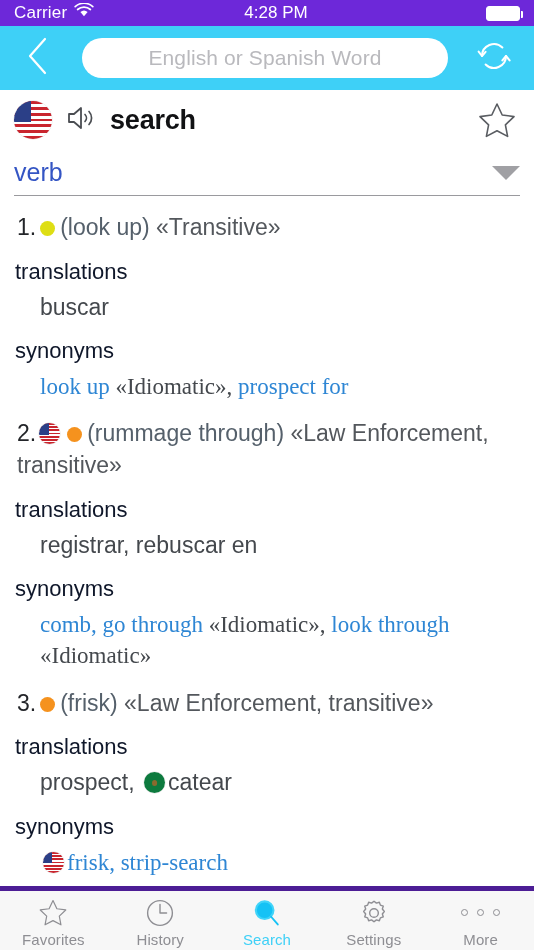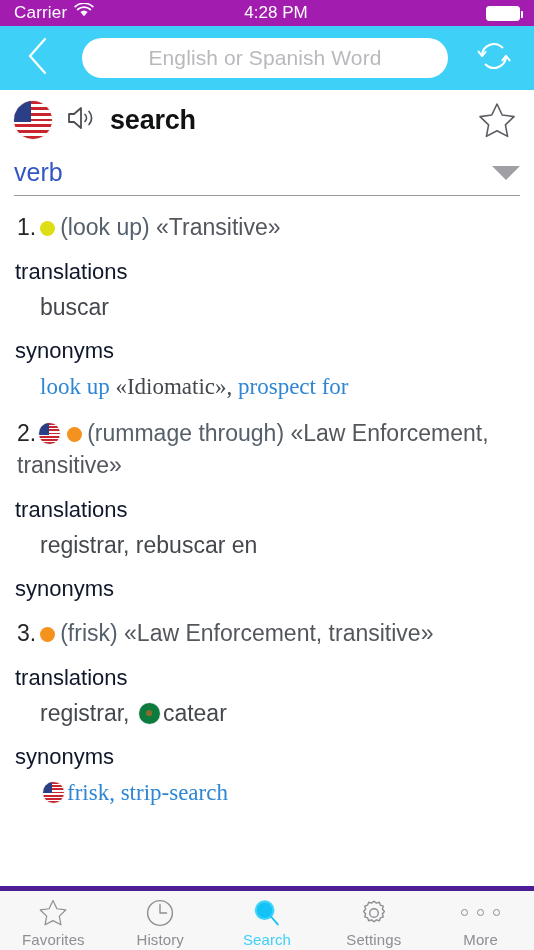--- a/index.html
+++ b/index.html
@@ -5,21 +5,21 @@
   * { margin:0; padding:0; box-sizing:border-box; }
   html, body {
     width:534px; height:950px;
     font-family:"Liberation Sans", sans-serif;
     background:#ffffff; overflow:hidden;
   }
   .phone { position:relative; width:534px; height:950px; display:flex; flex-direction:column; }
 
   
   .statusbar {
-    height:26px; background:#a21caf; color:#ffffff;
+    height:26px; background:#6d28d9; color:#ffffff;
     display:flex; align-items:center; padding:4px 14px;
     font-size:17px; position:relative; flex:0 0 26px;
   }
   .sb-left { display:flex; align-items:center; gap:7px; }
   .sb-carrier { font-size:17px; letter-spacing:.2px; }
   .sb-time {
     position:absolute; left:18px; right:0; text-align:center;
     font-size:17px; font-weight:400; pointer-events:none;
   }
   .sb-right { margin-left:auto; display:flex; align-items:center; }
@@ -232,28 +232,31 @@
       <span>look up</span><span class="plain"> «Idiomatic», </span><span>prospect for</span>
     </div>
 
     <div class="sense">
       <span class="num">2.</span><span class="inline-flag flag flag-us"><span class="stripes"></span><span class="canton"></span></span><span class="dot dot-orange"></span><span class="gloss">(rummage through)</span>
       <span class="reg">«Law Enforcement, transitive»</span>
     </div>
     <div class="field-label">translations</div>
     <div class="field-value">registrar, rebuscar en</div>
     <div class="field-label">synonyms</div>
+    <div class="field-value syn">
+      <span>comb, go through</span><span class="plain"> «Idiomatic», </span><span>look through</span><span class="plain"> «Idiomatic»</span>
+    </div>
 
     <div class="sense">
       <span class="num">3.</span><span class="dot dot-orange"></span><span class="gloss">(frisk)</span>
       <span class="reg">«Law Enforcement, transitive»</span>
     </div>
     <div class="field-label">translations</div>
     <div class="field-value">
-      <span>registrar, </span><span class="inline-flag flag flag-mx"><i class="g"></i><span class="emb"></span></span><span>catear</span>
+      <span>prospect, </span><span class="inline-flag flag flag-mx"><i class="g"></i><span class="emb"></span></span><span>catear</span>
     </div>
     <div class="field-label">synonyms</div>
     <div class="field-value syn">
       <span class="inline-flag flag flag-us"><span class="stripes"></span><span class="canton"></span></span><span>frisk, strip-search</span>
     </div>
 
   </div>
 
   <div class="tabbar">
 

